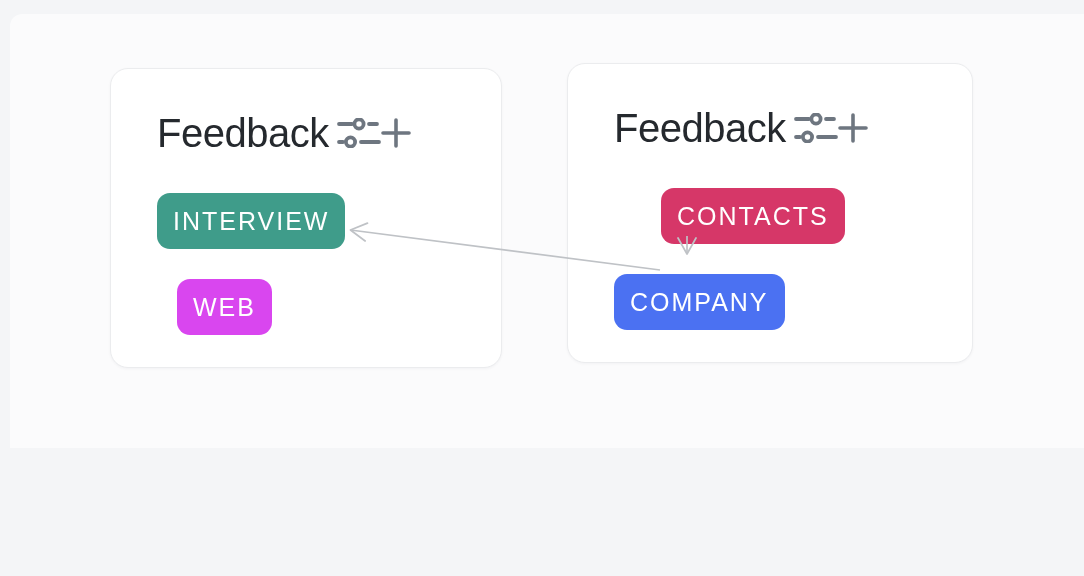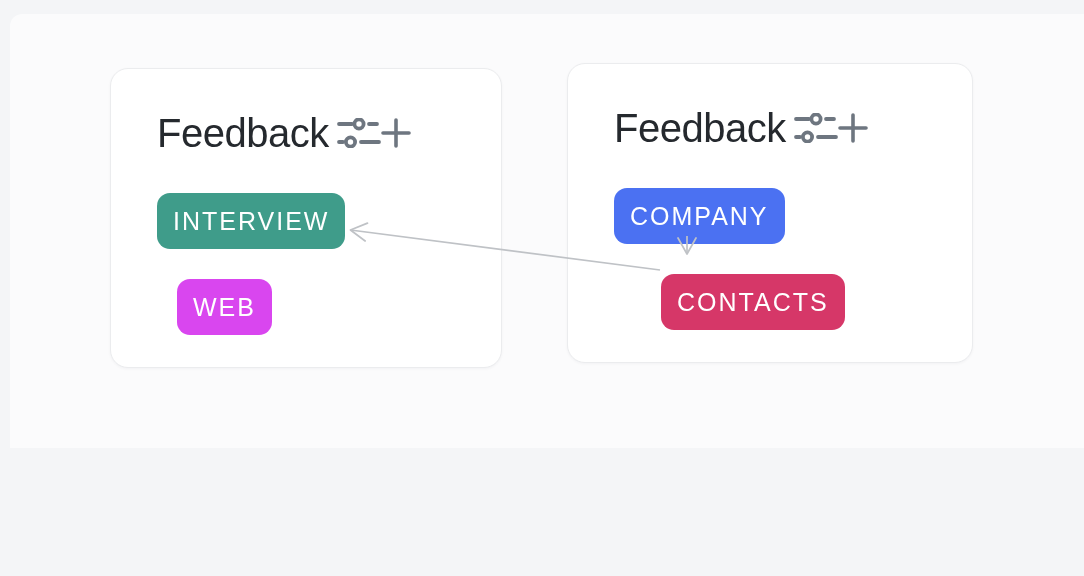--- a/index.html
+++ b/index.html
@@ -97,18 +97,18 @@
         </svg>
       </button>
       <button class="icon-btn">
         <svg width="30" height="30" viewBox="0 0 30 30" fill="none" stroke="currentColor" stroke-width="3.6" stroke-linecap="round" style="color: rgb(110, 118, 128);">
           <line x1="15" y1="2" x2="15" y2="28"></line>
           <line x1="2" y1="15" x2="28" y2="15"></line>
         </svg>
       </button>
     </header>
     <div class="tags">
+      <span class="tag tag-indent" style="background-color: rgb(214, 55, 104);">CONTACTS</span>
       <span class="tag" style="background-color: rgb(75, 113, 242);">COMPANY</span>
-      <span class="tag tag-indent" style="background-color: rgb(214, 55, 104);">CONTACTS</span>
     </div>
   </section>
 
 </div>
 
 </body></html>

